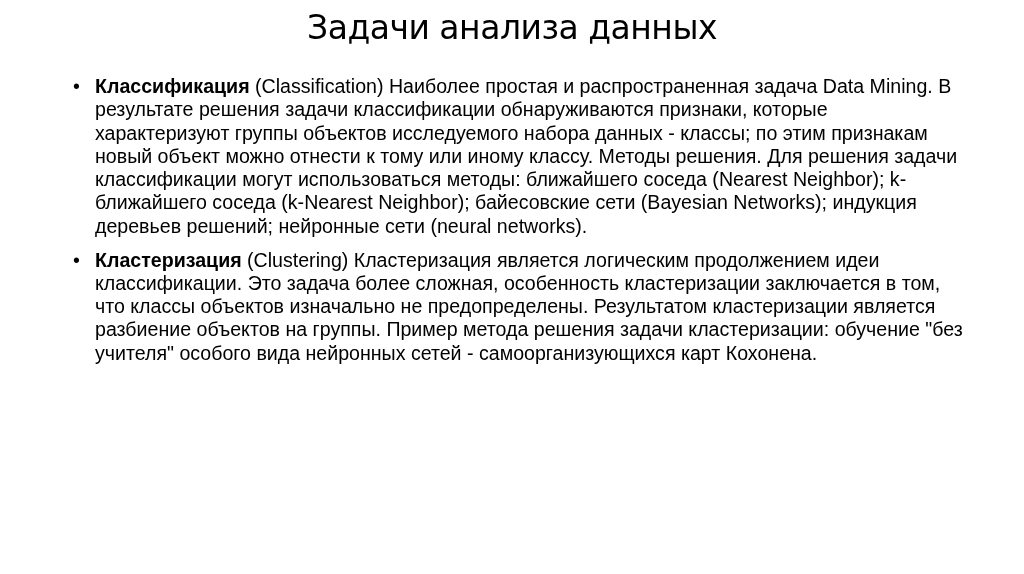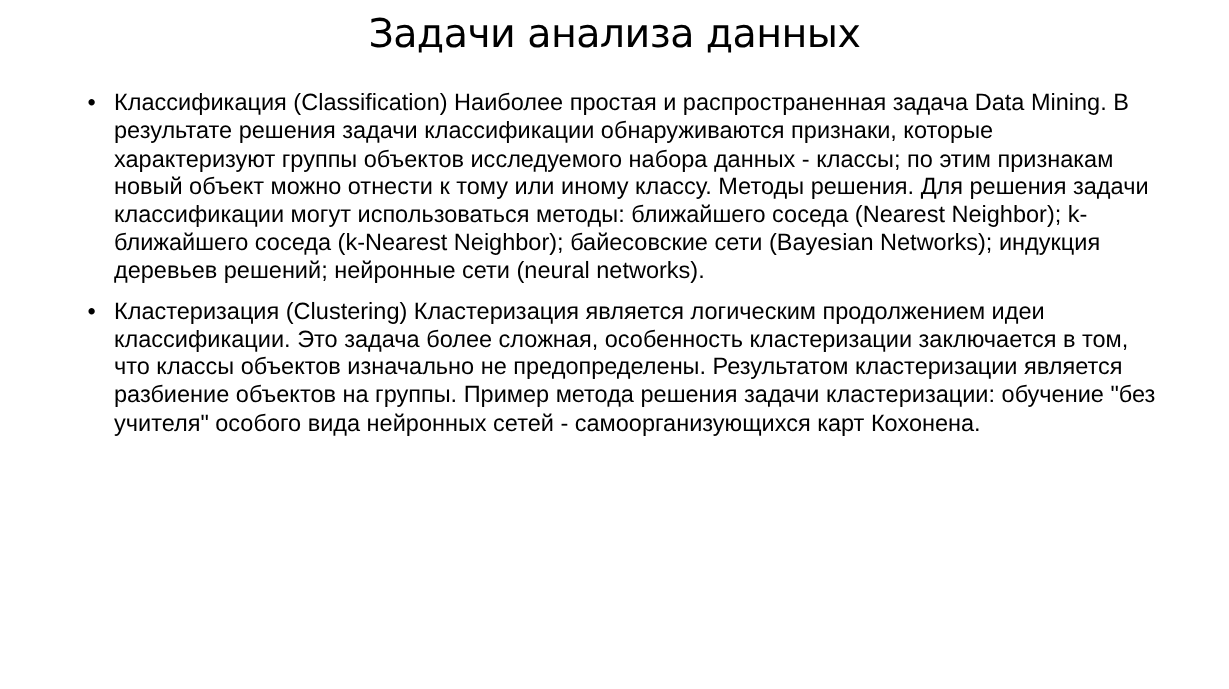--- a/index.html
+++ b/index.html
@@ -44,21 +44,21 @@
       margin: 0 0 10.5px 0;
       padding: 0;
       text-align: left;
     }
     .bullet-mark {
       position: absolute;
       left: -22px;
       top: 0;
     }
     .term {
-      font-weight: normal;
+      font-weight: bold;
     }
   </style>
 </head>
 <body>
 
 <h1 class="slide-title">Задачи анализа данных</h1>
 
 <ul class="content">
   <li class="bullet-item">
     <span class="bullet-mark">•</span>

